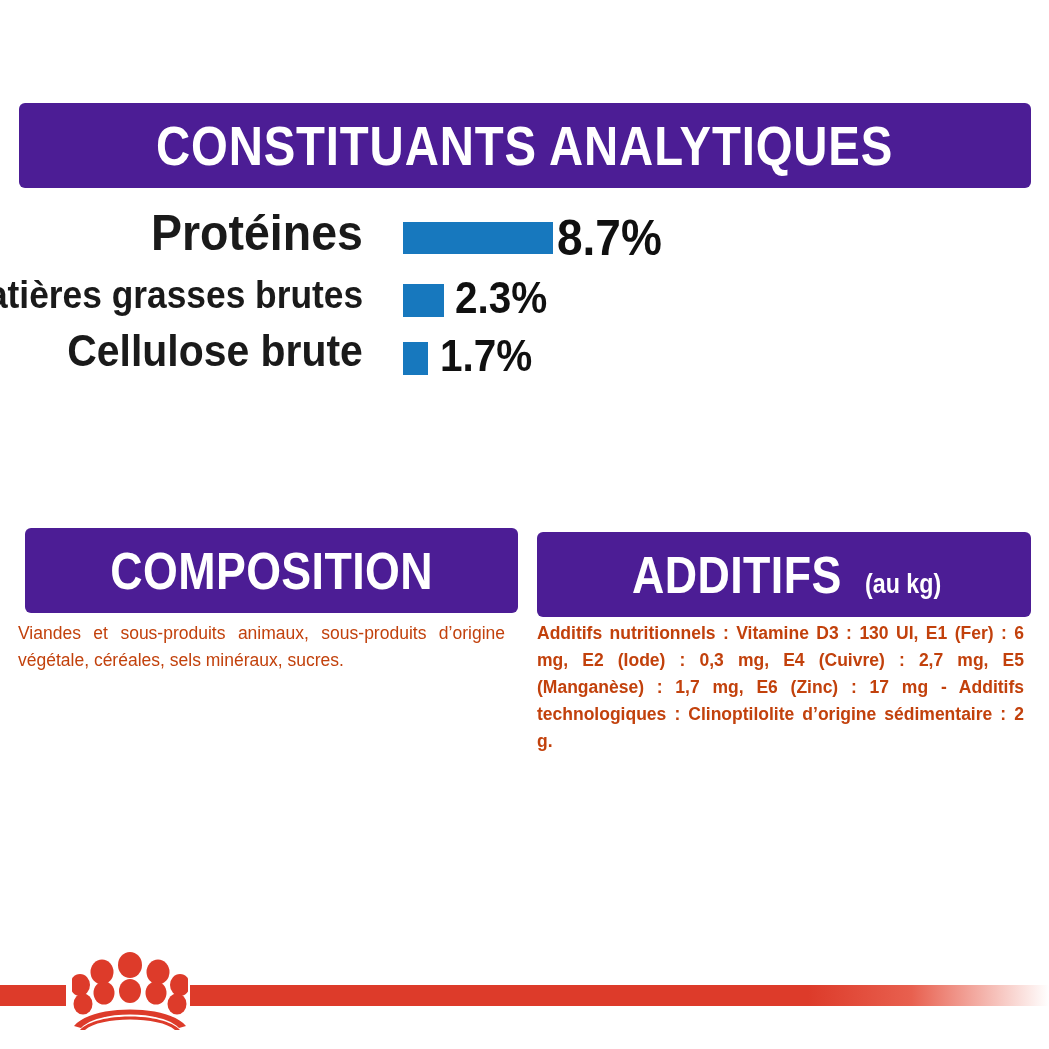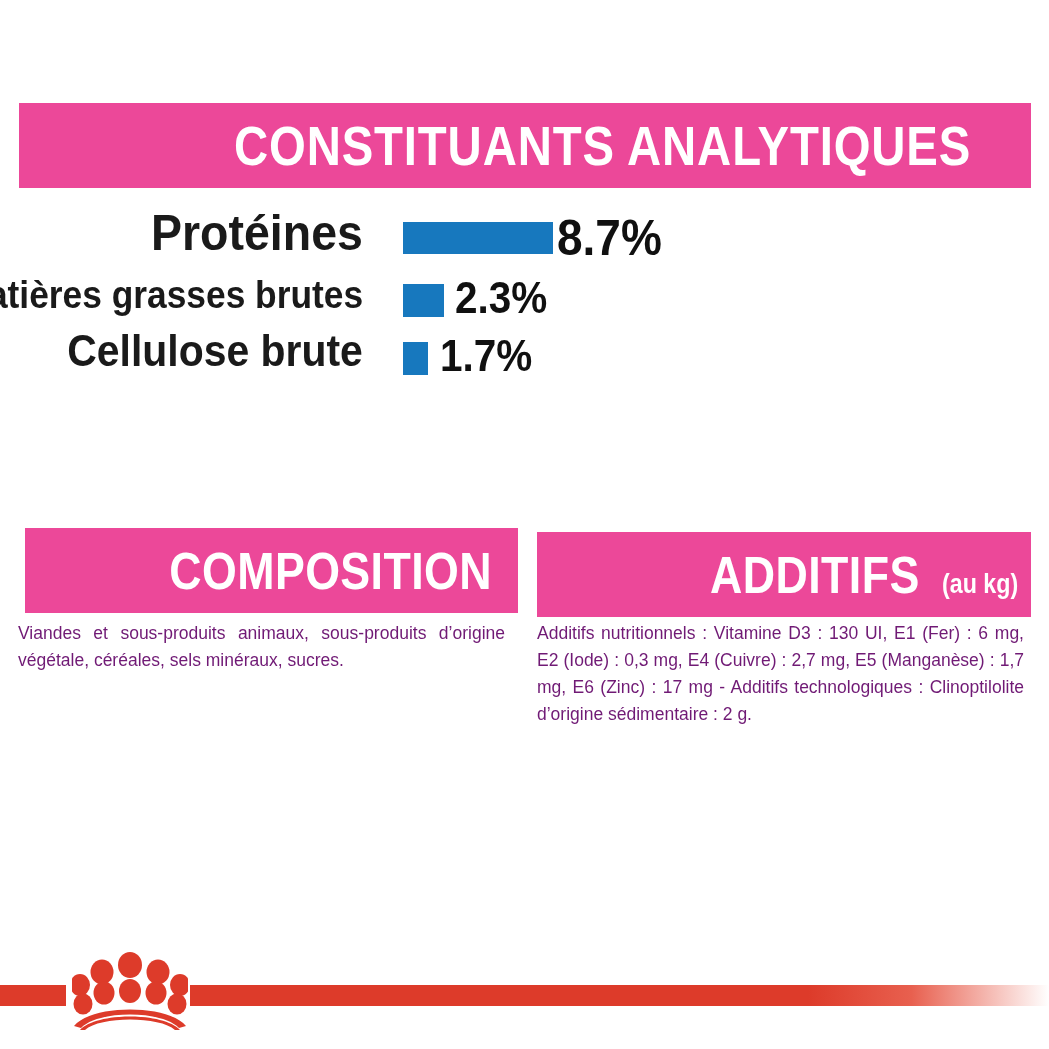--- a/index.html
+++ b/index.html
@@ -11,25 +11,26 @@
     height: 1049px;
     background: #ffffff;
     font-family: "Liberation Sans", sans-serif;
     position: relative;
     overflow: hidden;
   }
 
   
   .banner {
     position: absolute;
-    background: #ec4899;
+    background: #4c1d95;
     display: flex;
     align-items: center;
-    justify-content: flex-end;
+    justify-content: center;
     box-sizing: border-box;
+    border-radius: 6px;
   }
   .banner-title {
     color: #ffffff;
     font-family: "Liberation Sans Narrow", "Liberation Sans", sans-serif;
     font-weight: bold;
     letter-spacing: 0.5px;
     white-space: nowrap;
     transform: scaleX(0.86);
     transform-origin: center center;
   }
@@ -129,35 +130,36 @@
 
   
   #row-2 { height: 58px; text-align: right; }
   #row-2 .nutrient-label { font-size: 44px; transform: scaleX(0.93); transform-origin: right bottom; bottom: 5px;}
   #row-2 .nutrient-bar   { top: 22px; height: 33px; width: 25px; }
   #row-2 .nutrient-value { left: 432px; top: 14px; font-size: 44px; transform: scaleX(0.92); transform-origin: left top;}
 
   
   .body-text {
     position: absolute;
-    color: #701a75;
+    color: #c2410c;
     font-family: "Liberation Sans", sans-serif;
     font-size: 17.5px;
     line-height: 27px;
     text-align: justify;
   }
   #text-composition {
     left: 18px;
     top: 620px;
     width: 487px;
   }
   #text-additifs {
     left: 537px;
     top: 620px;
     width: 487px;
+    font-weight: bold;
   }
 
   
   #brand-strip {
     position: absolute;
     left: 0;
     top: 930px;
     width: 1049px;
     height: 119px;
   }

